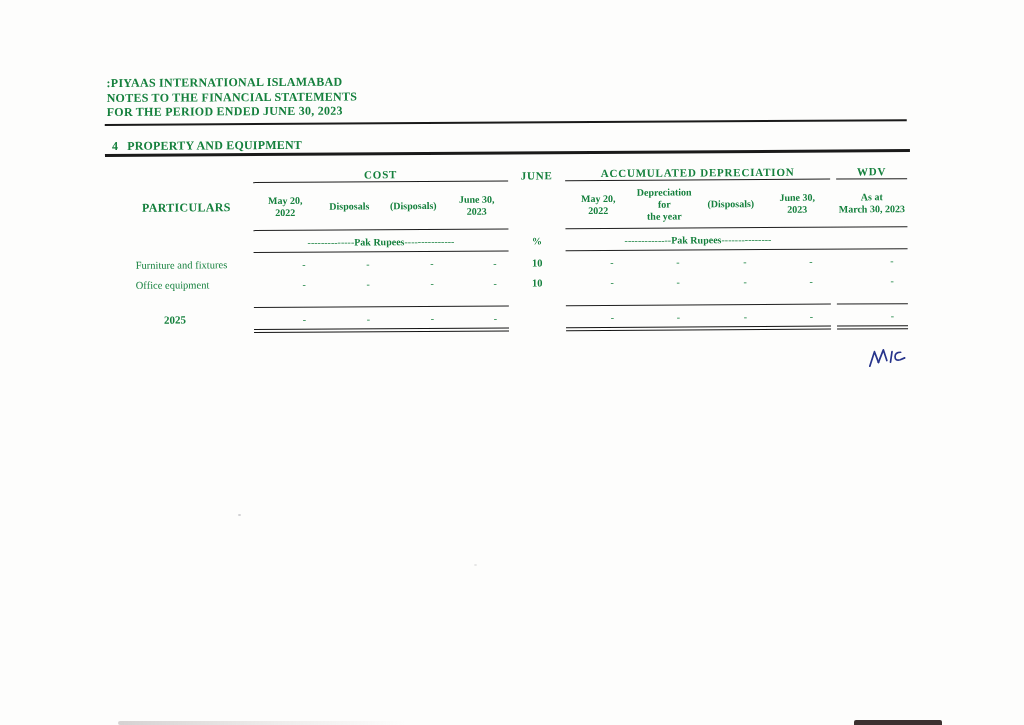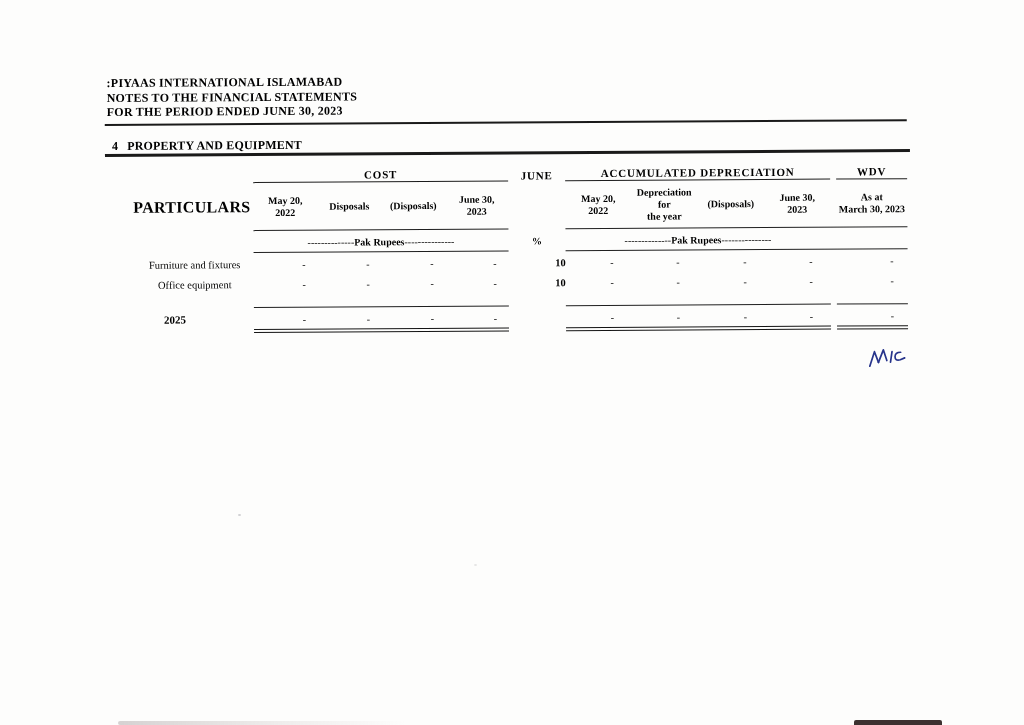--- a/index.html
+++ b/index.html
@@ -3,21 +3,21 @@
 <meta charset="utf-8">
 <style>
   * { box-sizing: border-box; margin: 0; padding: 0; }
   html, body { background: #ffffff; }
   .page {
     position: relative;
     width: 1024px; height: 725px;
     background: #fdfdfc;
     overflow: hidden;
     font-family: "Liberation Serif", serif;
-    color: #000000;
+    color: #15803d;
   }
   .sheet {
     position: absolute; inset: 0;
     transform: rotate(-0.35deg);
     transform-origin: 110px 160px;
   }
   
   .doc-header {
     position: absolute; left: 107px; top: 76px;
     font-weight: bold; font-size: 12px; line-height: 14.6px;
@@ -35,31 +35,31 @@
   .fin-table { position: absolute; left: 133px; top: 166px; width: 774px; font-size: 10px; }
   .t-row { display: flex; }
   .w-part { width: 120px; } .w-c { width: 64px; } .w-c4 { width: 63px; }
   .w-rate { width: 57px; } .w-a { width: 66px; } .w-a3 { width: 67px; }
   .w-gap { width: 6px; } .w-wdv { width: 71px; }
   .w-cost-span { width: 255px; } .w-ad-span { width: 265px; } .w-adwdv-span { width: 342px; }
   .row-group { height: 18px; align-items: flex-end; font-weight: bold; font-size: 11px; letter-spacing: 0.8px; text-align: center; }
   .group-underline { border-bottom: 1.6px solid #1c1c1c; padding-bottom: 1px; }
   .row-heads { min-height: 47px; align-items: center; font-weight: bold; font-size: 10px; line-height: 12px; text-align: center; }
   .row-heads > div { white-space: pre-line; }
-  .head-part { padding-right: 14px; font-size: 16px; letter-spacing: 0.3px; }
+  .head-part { padding-right: 14px; font-size: 12px; letter-spacing: 0.3px; }
   .row-rule { height: 2px; }
   .rule-seg { border-top: 1.4px solid #1f1f1f; height: 2px; }
   .row-units { height: 20px; align-items: center; font-weight: bold; font-size: 10px; text-align: center; white-space: nowrap; }
   .row-data { height: 20px; align-items: center; font-size: 10.5px; }
-  .row-data .lbl { padding-left: 2px; text-align: center; }
+  .row-data .lbl { padding-left: 2px; }
   .num-cell { text-align: right; font-size: 10px; }
   .cost-dash { padding-right: 12px; }
   .ad-dash { padding-right: 18px; }
   .wdv-dash { padding-right: 14px; }
-  .rate-cell { text-align: right; font-weight: bold; font-size: 10.5px; }
+  .rate-cell { text-align: center; font-weight: bold; font-size: 10.5px; }
   .row-spacer { height: 13px; }
   .row-total { height: 20px; align-items: center; font-weight: bold; font-size: 11px; }
   .total-lbl { text-align: center; padding-right: 38px; }
   .row-dblrule { height: 5px; }
   .dbl-seg { height: 4.4px; border-top: 1.3px solid #141414; border-bottom: 1.3px solid #141414; }
   
   .initials { position: absolute; left: 866px; top: 350px; transform: rotate(-5deg); }
   .speck { position: absolute; border-radius: 50%; }
   .speck-1 { left: 238px; top: 514px; width: 3px; height: 2px; background: rgba(95,95,105,0.28); }
   .speck-2 { left: 474px; top: 564px; width: 3px; height: 2px; background: rgba(120,120,130,0.18); }

